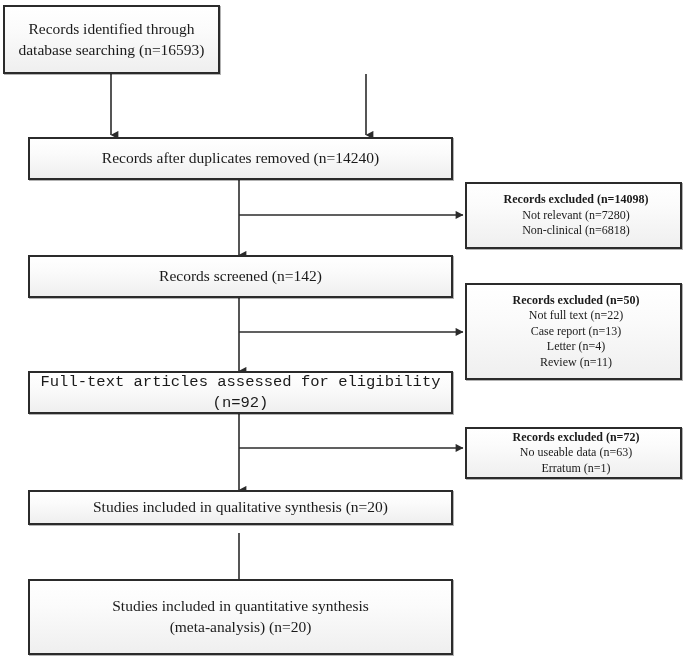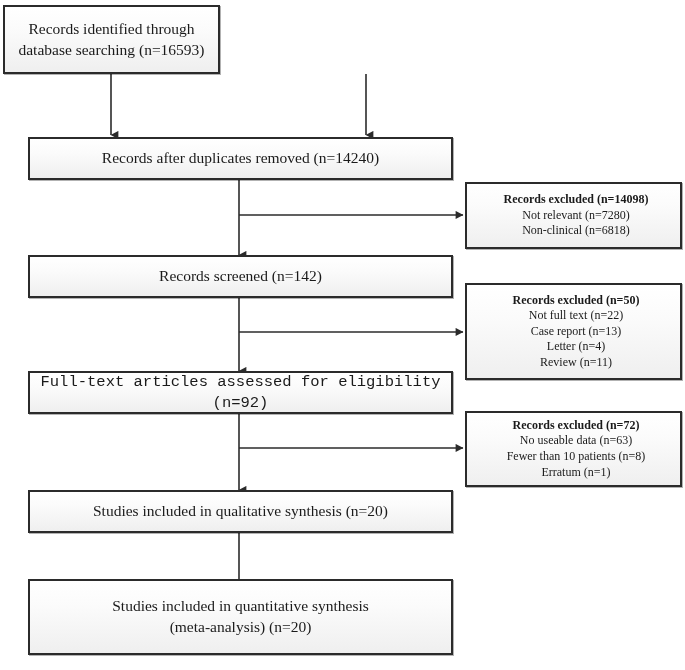--- a/index.html
+++ b/index.html
@@ -122,28 +122,27 @@
     <span class="excl-line">Not full text (n=22)</span>
     <span class="excl-line">Case report (n=13)</span>
     <span class="excl-line">Letter (n=4)</span>
     <span class="excl-line">Review (n=11)</span>
   </div>
 
   <div class="node node-main" style="left:28px; top:371px; width:425px; height:43px;font-family:Liberation Mono, monospace;">
     <span class="label">Full-text articles assessed for eligibility (n=92)</span>
   </div>
 
-  <div class="node node-excl" style="left:465px; top:411px; width:217px; height:76px;">
+  <div class="node node-excl" style="left:465px; top:427px; width:217px; height:52px;">
     <span class="excl-head">Records excluded (n=72)</span>
     <span class="excl-line">No useable data (n=63)</span>
-    <span class="excl-line">Fewer than 10 patients (n=8)</span>
     <span class="excl-line">Erratum (n=1)</span>
   </div>
 
-  <div class="node node-main" style="left:28px; top:490px; width:425px; height:43px;">
+  <div class="node node-main" style="left:28px; top:490px; width:425px; height:35px;">
     <span class="label">Studies included in qualitative synthesis (n=20)</span>
   </div>
 
   <div class="node node-main" style="left:28px; top:579px; width:425px; height:76px;">
     <span class="label">Studies included in quantitative synthesis
 (meta-analysis) (n=20)</span>
   </div>
 
 </div>
 

